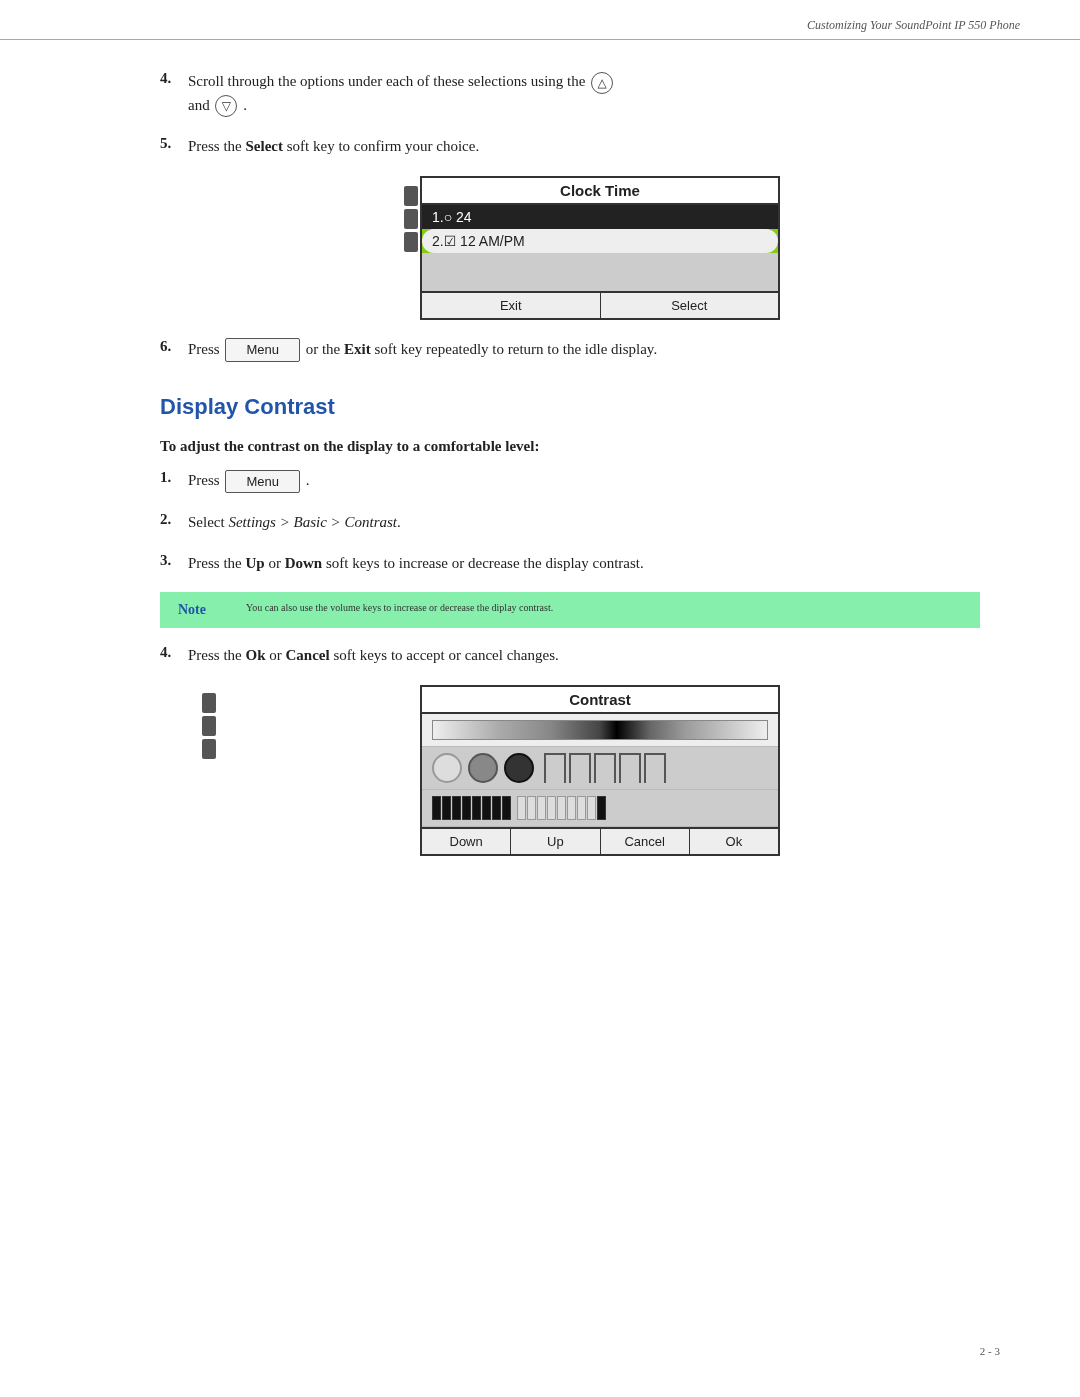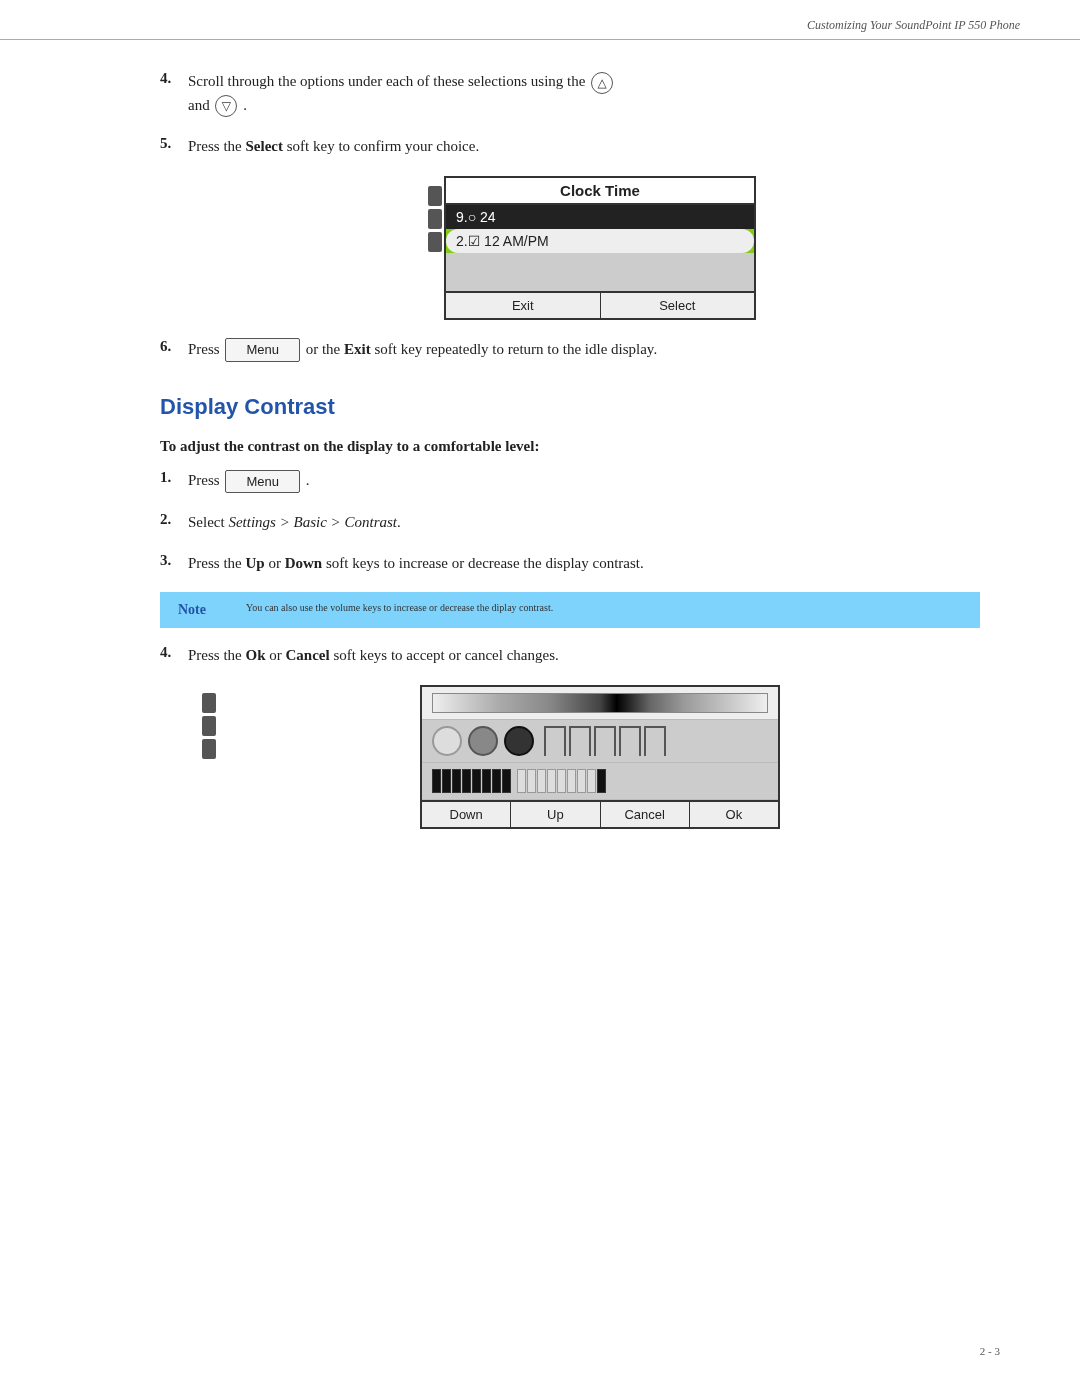--- a/index.html
+++ b/index.html
@@ -64,21 +64,21 @@
       font-size: 13px;
       font-family: Arial, sans-serif;
       background: #f5f5f5;
       border-radius: 2px;
       vertical-align: middle;
       margin: 0 2px;
     }
     
     .phone-screen {
       border: 2.5px solid #333;
-      width: 312px;
+      width: 360px;
       margin: 3px auto;
       background: #84cc16;
       font-family: Arial, sans-serif;
       position: relative;
     }
     .phone-side-buttons {
       position: absolute;
       left: -18px;
       top: 8px;
       display: flex;
@@ -145,21 +145,21 @@
     }
     .subsection-heading {
       font-size: 15px;
       font-weight: bold;
       margin-bottom: 14px;
     }
     
     .note-box {
       display: flex;
       align-items: flex-start;
-      background: #7dd3fc;
+      background: #86efac;
       border: none;
       padding: 10px 18px;
       margin: 10px 0 16px 0;
       gap: 20px;
     }
     .note-label {
       font-weight: bold;
       color: #2255aa;
       min-width: 48px;
       font-size: 14px;
@@ -223,21 +223,21 @@
 
   <div style="position:relative; margin-left: 60px;">
     <div class="phone-screen">
       <div class="phone-side-buttons">
         <div class="side-btn"></div>
         <div class="side-btn"></div>
         <div class="side-btn"></div>
       </div>
       <div class="screen-title">Clock Time</div>
       <div class="screen-row selected">
-        <span>9.○  24</span>
+        <span>1.○  24</span>
       </div>
       <div class="screen-row normal">
         <span>2.☑ 12 AM/PM</span>
       </div>
       <div class="screen-empty"></div>
       <div class="screen-softkeys">
         <div class="softkey">Exit</div>
         <div class="softkey">Select</div>
       </div>
     </div>
@@ -300,20 +300,21 @@
   </div>
 
   <div style="position:relative; margin-left: 60px;">
     <div class="contrast-screen">
 
       <div style="position:absolute; left:-18px; top:8px; display:flex; flex-direction:column; gap:3px;">
         <div class="side-btn"></div>
         <div class="side-btn"></div>
         <div class="side-btn"></div>
       </div>
+      <div class="screen-title">Contrast</div>
 
       <div style="background:#eee; padding:6px 10px; border-bottom:1px solid #bbb; display:flex; align-items:center;">
         <div style="height:20px; width:100%; background: linear-gradient(to right, #eee 0%, #ccc 10%, #aaa 20%, #888 35%, #444 50%, #000 55%, #666 65%, #999 75%, #bbb 85%, #ddd 95%, #eee 100%); border:1px solid #888;"></div>
       </div>
 
       <div style="background:#ccc; padding:6px 10px; border-bottom:1px solid #bbb; display:flex; align-items:center; gap:6px;">
         <div style="width:30px;height:30px;border-radius:50%;background:#ddd;border:2px solid #999;"></div>
         <div style="width:30px;height:30px;border-radius:50%;background:#888;border:2px solid #555;"></div>
         <div style="width:30px;height:30px;border-radius:50%;background:#333;border:2px solid #111;"></div>
 

